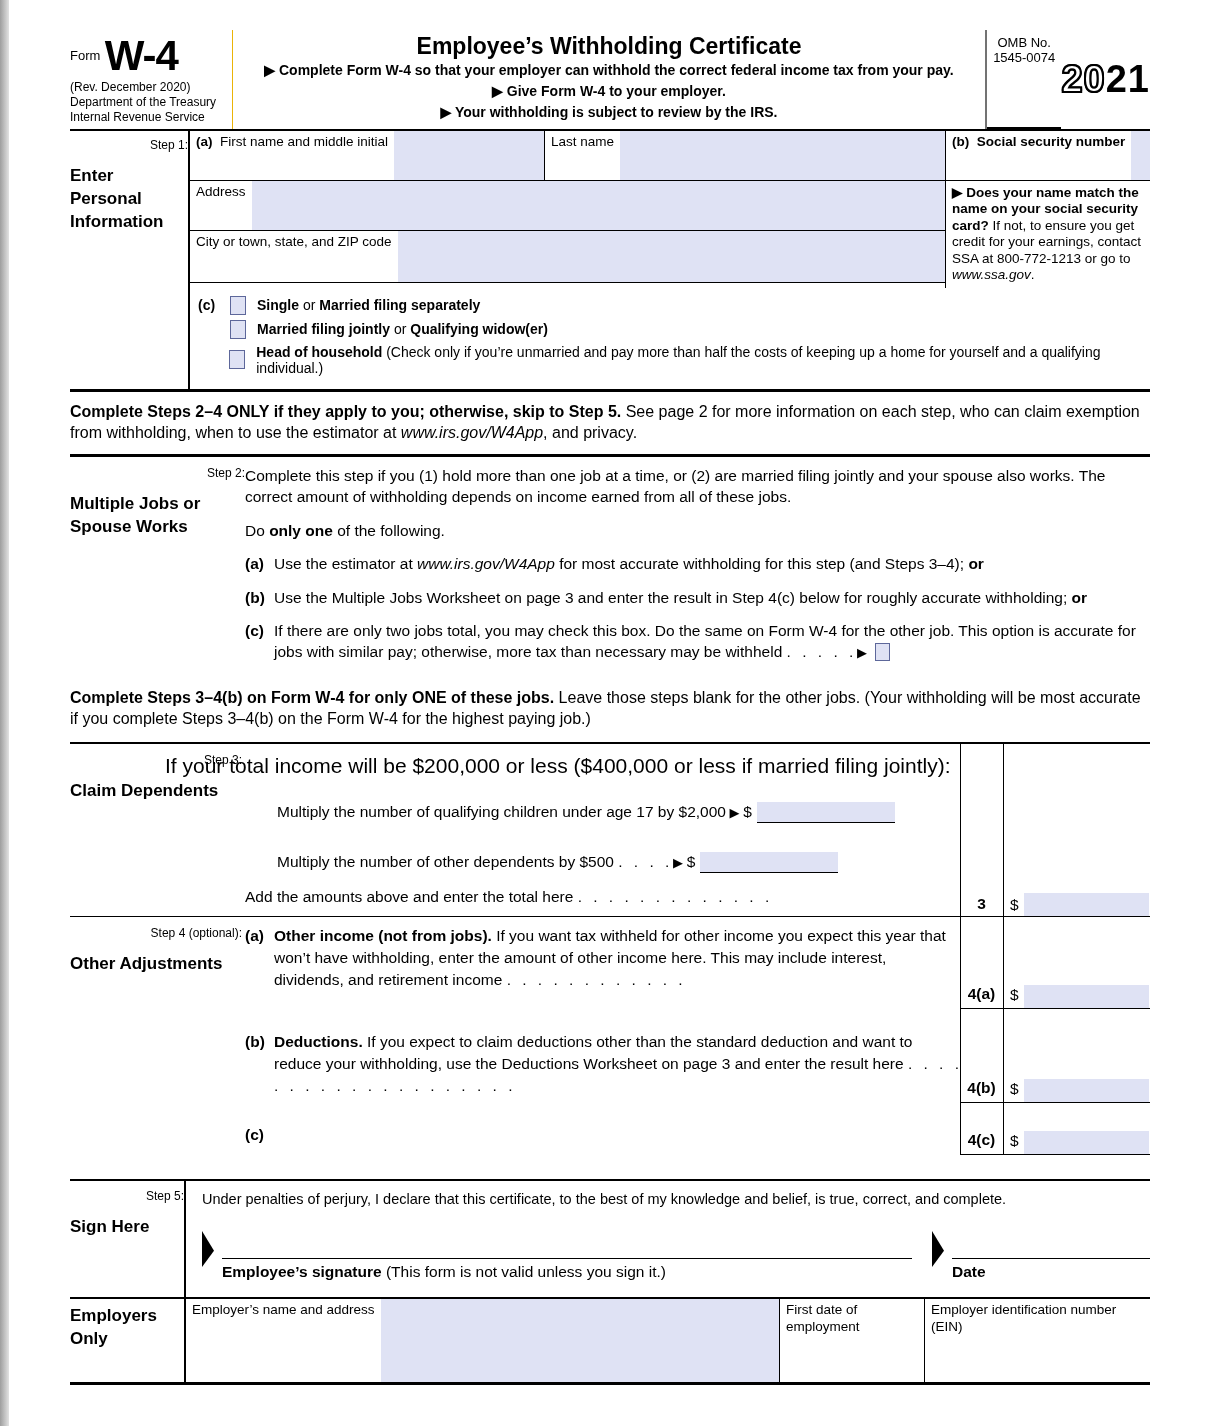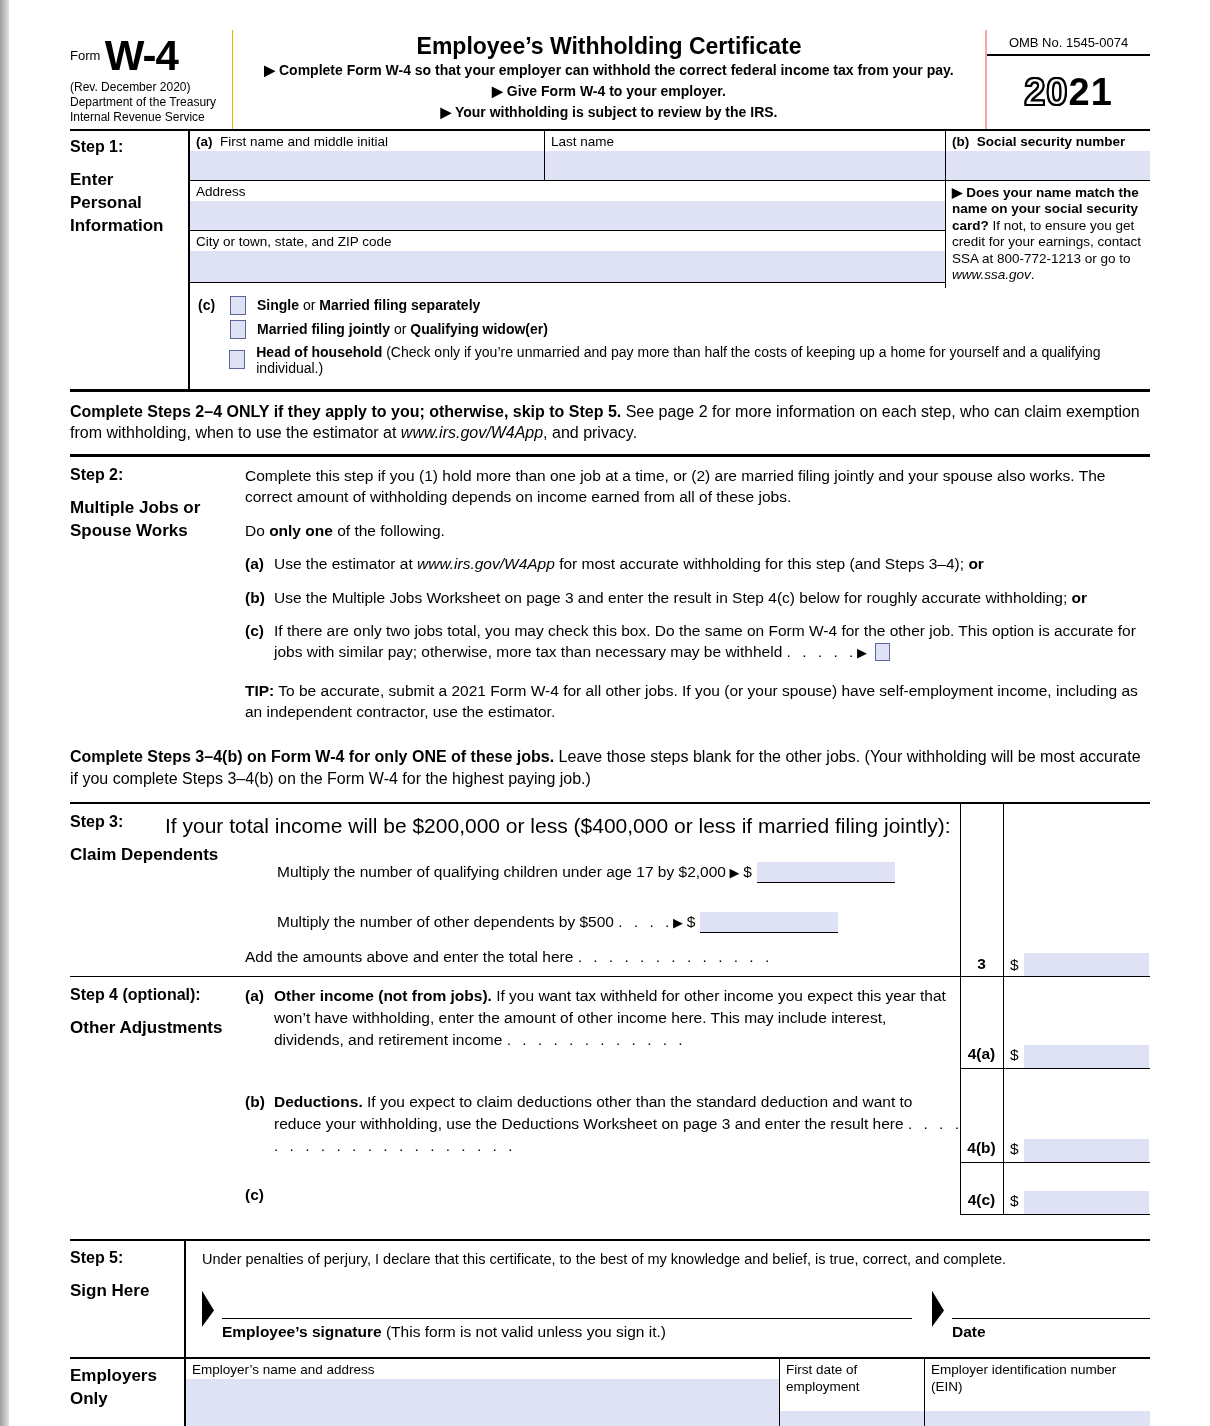--- a/index.html
+++ b/index.html
@@ -14,37 +14,37 @@
 
   
   .header { display:flex; border-bottom:2px solid #000; }
   .h-left { width:162px; padding:2px 6px 4px 0; }
   .h-form-word { font-size:13px; vertical-align:10px; }
   .h-form-num { font-size:42px; font-weight:bold; letter-spacing:-1px; }
   .h-small { font-size:12px; line-height:1.25; }
   .h-mid { flex:1; border-left:1px solid #eab308; text-align:center; padding:2px 6px 4px; }
   .h-title { font-size:23px; font-weight:bold; margin-top:1px; }
   .h-sub { font-size:14px; font-weight:bold; line-height:1.5; }
-  .h-right { width:165px; border-left:2px solid #fca5a5; display:flex; flex-direction:column; }
+  .h-right { width:165px; border-left:2px solid #737373; display:flex; flex-direction:row; }
   .h-omb { font-size:13px; text-align:center; padding:5px 0 4px; border-bottom:2px solid #000; }
   .h-year { flex:1; display:flex; align-items:center; justify-content:center;
     font-size:38px; font-weight:bold; letter-spacing:1px; }
   .yr-outline { color:#fff; -webkit-text-stroke:2px #000;
     text-shadow:-1px -1px 0 #000,1px -1px 0 #000,-1px 1px 0 #000,1px 1px 0 #000; }
 
   
   .step1 { display:flex; border-bottom:3px solid #000; }
   .s1-label { width:120px; padding-top:7px; }
-  .step-big { font-size:16px; font-weight:bold; }
+  .step-big { font-size:12px; font-weight:normal;text-align:right; }
   .step-sub { font-size:17px; font-weight:bold; margin-top:13px; line-height:1.35; }
   .s1-content { flex:1; border-left:2px solid #000; }
   .s1-top { display:flex; }
   .s1-leftcol { width:755px; }
   .name-row { display:flex; height:50px; border-bottom:1px solid #000; }
-  .cell { display:flex; flex-direction:column; }
+  .cell { display:flex; flex-direction:row; }
   .cell-label { font-size:13.5px; padding:3px 6px 2px; white-space:nowrap; }
   .tag-b { font-weight:bold; }
   .fill { flex:1; background:#dfe2f4; }
   .cell-first { width:355px; border-right:1px solid #000; }
   .cell-last { flex:1; }
   .row-addr { height:50px; border-bottom:1px solid #000; }
   .row-city { height:52px; border-bottom:1px solid #000; }
   .s1-rightcol { width:205px; border-left:1px solid #000; display:flex; flex-direction:column; }
   .cell-ssn { height:50px; border-bottom:1px solid #000; }
   .ssa-note { font-size:13.5px; line-height:1.22; padding:4px 4px 4px 6px; }
@@ -247,23 +247,20 @@
         <span class="htext"><span>Use the estimator at </span><span class="ital">www.irs.gov/W4App</span><span> for most accurate withholding for this step (and Steps 3–4); </span><span class="bold">or</span></span>
       </div>
       <div class="hang">
         <span class="tag">(b)</span>
         <span class="htext"><span>Use the Multiple Jobs Worksheet on page 3 and enter the result in Step 4(c) below for roughly accurate withholding; </span><span class="bold">or</span></span>
       </div>
       <div class="hang">
         <span class="tag">(c)</span>
         <span class="htext"><span>If there are only two jobs total, you may check this box. Do the same on Form W-4 for the other job. This option is accurate for jobs with similar pay; otherwise, more tax than necessary may be withheld </span><span class="dots">. . . . .</span><span class="arr"> ▶</span><span class="chk-inline"></span></span>
       </div>
-      <div class="tip">
-        <span class="bold">TIP:</span><span> To be accurate, submit a 2021 Form W-4 for all other jobs. If you (or your spouse) have self-employment income, including as an independent contractor, use the estimator.</span>
-      </div>
     </div>
   </div>
 
   <div class="note34">
     <span class="bold">Complete Steps 3–4(b) on Form W-4 for only ONE of these jobs.</span><span> Leave those steps blank for the other jobs. (Your withholding will be most accurate if you complete Steps 3–4(b) on the Form W-4 for the highest paying job.)</span>
   </div>
 
   <div class="steps34">
     <div class="vline vl1"></div>
     <div class="vline vl2"></div>

